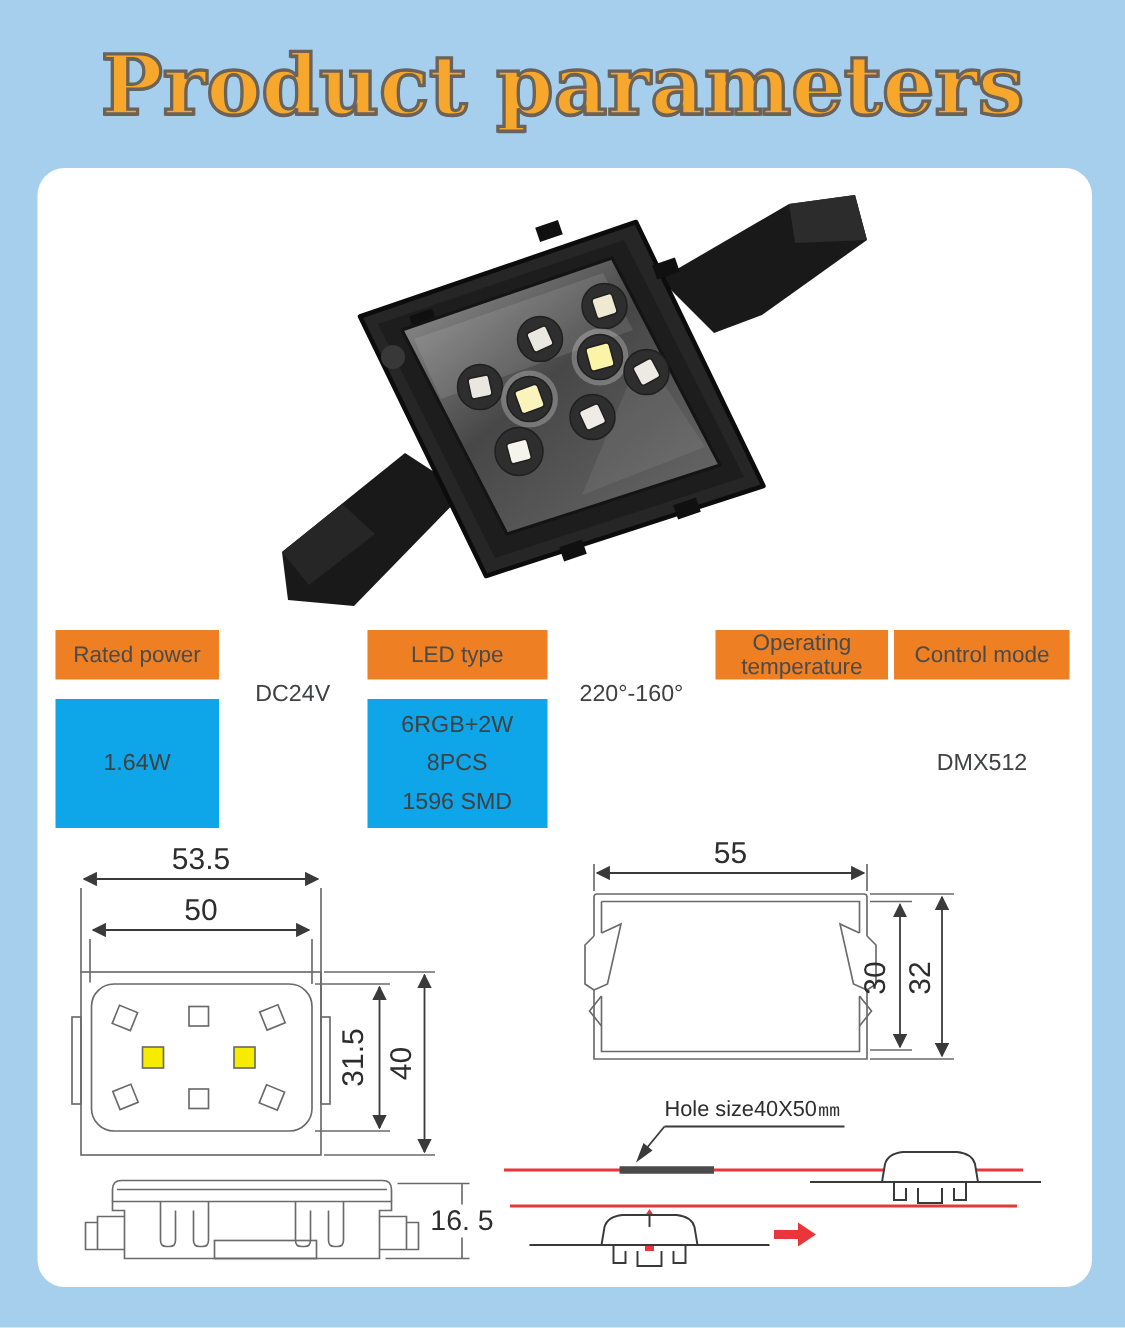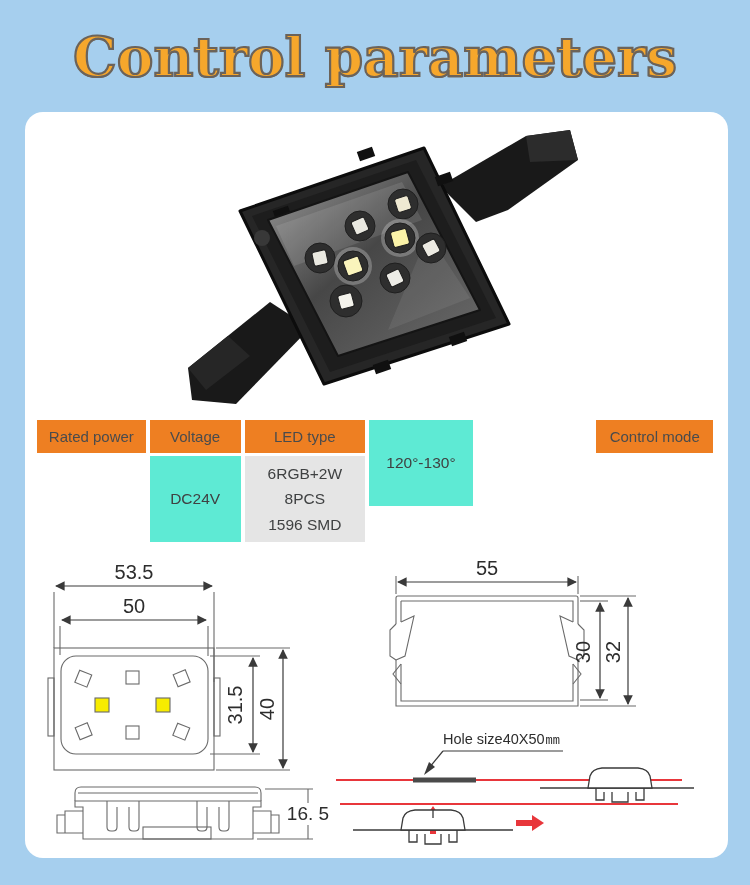--- a/index.html
+++ b/index.html
@@ -17,44 +17,44 @@
     font-family:"DejaVu Serif",serif;font-weight:bold;font-size:55px;
     letter-spacing:0px;color:#f6a72c;
     -webkit-text-stroke:2.2px #6b635a;
     text-shadow:0 1px 0 #6b635a;
   }
   .photo{position:absolute;left:178px;top:116px;}
   .spec-table{
     position:absolute;left:37px;top:420px;width:676px;
     display:flex;gap:4px;
   }
-  .col{display:flex;flex-direction:column;gap:3px;}
+  .col{display:flex;flex-direction:column;gap:13px;}
   .th{
     background:#ee7f22;color:#4a4b4c;height:33px;
     display:flex;align-items:center;justify-content:center;text-align:center;
     font-size:15px;line-height:1.05;
   }
   .td{
     color:#3f4142;height:86px;font-size:15.5px;
     display:flex;flex-direction:column;align-items:center;justify-content:center;
     text-align:center;line-height:1.65;
   }
-  .bg-dark{background:#e5e5e5;}
-  .bg-light{background:#5eead4;}
+  .bg-dark{background:#0ea5e9;}
+  .bg-light{background:#ffffff;}
   .drawing{position:absolute;}
   svg text{font-family:"Liberation Sans",sans-serif;fill:#2d2d2d;}
   .dimnum{font-size:20px;}
   .dimnum-small{font-size:19px;}
   .holetext{font-size:14.5px;}
   .holeunit{font-size:12px;font-family:"Liberation Mono",monospace;}
 </style>
 </head>
 <body>
 
-<div class="title">Control parameters</div>
+<div class="title">Product parameters</div>
 
 <div class="card"></div>
 
 <svg class="photo" width="400" height="296" viewBox="0 0 400 296">
   <defs>
     <linearGradient id="lensGrad" x1="0" y1="0" x2="1" y2="1">
       <stop offset="0" stop-color="#9a9a9a"></stop>
       <stop offset="0.45" stop-color="#474747"></stop>
       <stop offset="1" stop-color="#6b6b6b"></stop>
     </linearGradient>
@@ -119,44 +119,50 @@
     <g transform="translate(168,185)">
         <circle r="16" fill="#2e2e2e"></circle>
         <rect x="-7" y="-7" width="14" height="14" rx="2" fill="#f4f3ec" transform="rotate(-15)"></rect>
       </g>
   </g>
 </svg>
 
 <div class="spec-table">
   <div class="col" style="width:110px">
     <div class="th">Rated power</div>
+    <div class="td bg-dark">
+        <span>1.64W</span>
+      </div>
   </div>
   <div class="col" style="width:92px">
-    <div class="th">Voltage</div>
     <div class="td bg-light">
         <span>DC24V</span>
       </div>
   </div>
   <div class="col" style="width:122px">
     <div class="th">LED type</div>
     <div class="td bg-dark">
       <span>6RGB+2W</span>
       <span>8PCS</span>
       <span>1596 SMD</span>
     </div>
   </div>
   <div class="col" style="width:105px">
     <div class="td bg-light">
-        <span>120°-130°</span>
+        <span>220°-160°</span>
       </div>
   </div>
   <div class="col" style="width:117px">
+    <div class="th">Operating temperature</div>
   </div>
   <div class="col" style="width:118px">
     <div class="th">Control mode</div>
+    <div class="td bg-light">
+        <span>DMX512</span>
+      </div>
   </div>
 </div>
 
 <svg class="drawing" style="left:40px;top:560px" width="265" height="218" viewBox="0 0 265 218">
   <defs>
     <marker id="arrA" viewBox="0 0 10 10" refX="9" refY="5" markerWidth="8" markerHeight="8" orient="auto-start-reverse">
       <path d="M0,0 L10,5 L0,10 z" fill="#3a3a3a"></path>
     </marker>
   </defs>
   <g stroke="#6a6a6a" stroke-width="1.1" fill="none">

